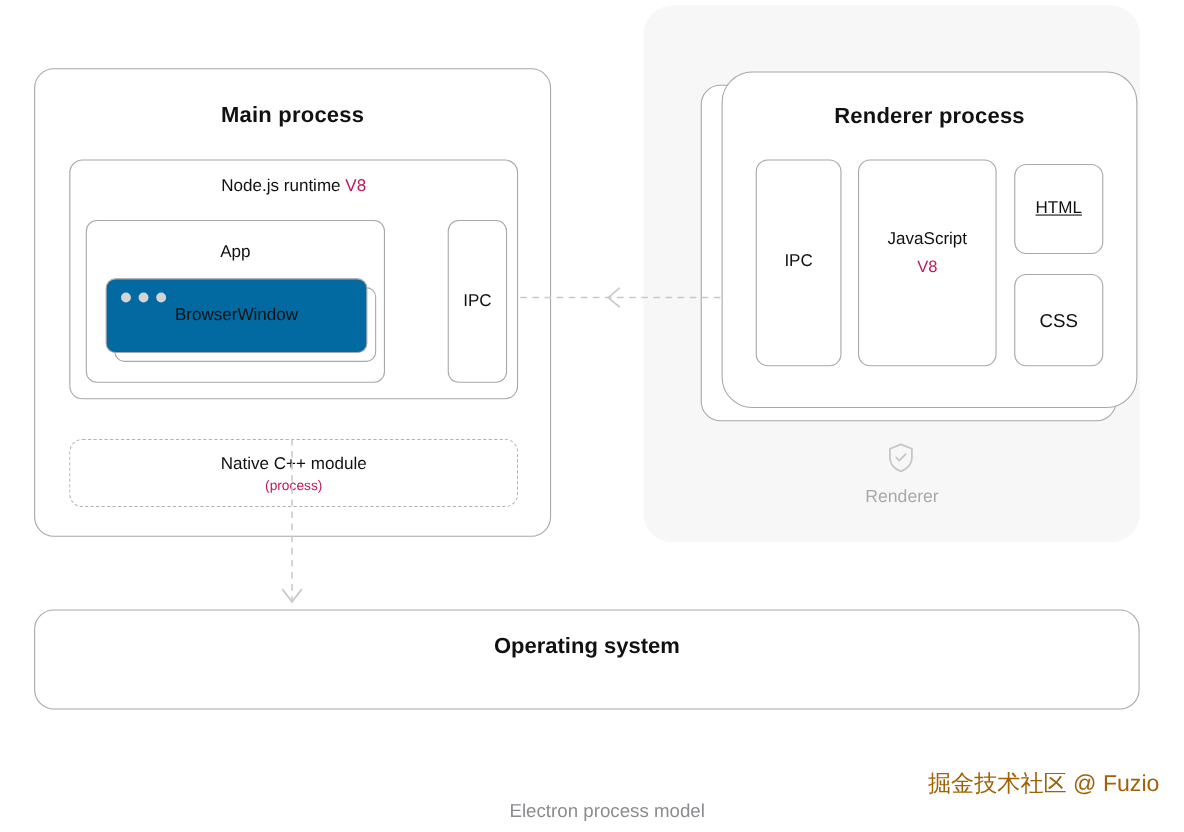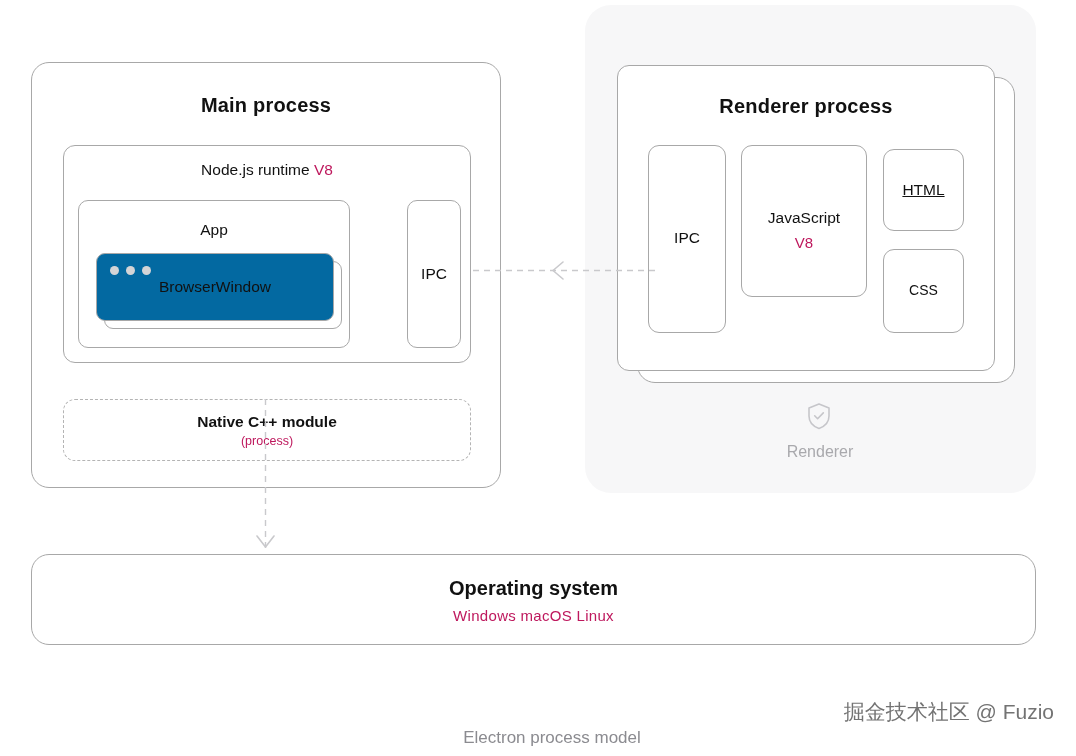--- a/index.html
+++ b/index.html
@@ -118,63 +118,63 @@
     border-radius: 10px;
   }
   #ipc-main-title { top: 64px; font-size: 15.5px; }
 
   #native-module {
     left: 31px; top: 336px; width: 408px; height: 62px;
     border: 1px dashed #b4b4b4;
     border-radius: 12px;
     background: transparent;
   }
-  #native-title { top: 13px; font-size: 15.5px; font-weight: bold; }
+  #native-title { top: 13px; font-size: 15.5px; }
   #native-sub   { top: 34px; font-size: 12.5px; }
 
   
   #renderer-back {
     left: 637px; top: 77px; width: 378px; height: 306px;
     border-radius: 18px;
   }
   #renderer-front {
-    left: 617px; top: 65px; width: 378px; height: 306px;
-    border-radius: 12px;
+    left: 656px; top: 65px; width: 378px; height: 306px;
+    border-radius: 28px;
   }
   #renderer-title {
     top: 29px;
     font-size: 20px;
     font-weight: bold;
     letter-spacing: 0.2px;
   }
 
   #ipc-renderer {
     left: 30px; top: 79px; width: 78px; height: 188px;
     border-radius: 11px;
   }
   #ipc-renderer-title { top: 83px; font-size: 15.5px; }
 
   #js-box {
-    left: 123px; top: 79px; width: 126px; height: 152px;
+    left: 123px; top: 79px; width: 126px; height: 188px;
     border-radius: 11px;
   }
   #js-title { top: 63px; font-size: 15.5px; }
   #js-sub   { top: 88px; font-size: 15px; }
 
   #html-box {
     left: 265px; top: 83px; width: 81px; height: 82px;
     border-radius: 11px;
   }
   #html-title { top: 31px; font-size: 15.5px; text-decoration: underline; }
 
   #css-box {
     left: 265px; top: 183px; width: 81px; height: 84px;
     border-radius: 11px;
   }
-  #css-title { top: 32px; font-size: 14px; }
+  #css-title { top: 32px; font-size: 17px; }
 
   
   #os-box {
     left: 31px; top: 554px; width: 1005px; height: 91px;
     border-radius: 18px;
   }
   #os-title { top: 22px; font-size: 20px; font-weight: bold; }
   #os-sub   { top: 52px; font-size: 15px; letter-spacing: 0.3px; }
 
   
@@ -192,21 +192,21 @@
     width: 1076px;
     text-align: center;
     font-size: 17px;
     color: #8b8b90;
     padding-left: 28px;
   }
   #watermark {
     position: absolute;
     right: 22px; top: 698px;
     font-size: 21px;
-    color: #737373;
+    color: #a16207;
     white-space: nowrap;
   }
 </style>
 </head>
 <body>
 
 <div id="stage">
 
   <div id="sandbox-panel"></div>
 
@@ -268,21 +268,20 @@
       <div class="card-label" id="html-title">HTML</div>
     </div>
 
     <div class="card" id="css-box">
       <div class="card-label" id="css-title">CSS</div>
     </div>
   </div>
 
   <div class="card" id="os-box">
     <div class="card-label" id="os-title">Operating system</div>
-    <div class="card-label muted" id="os-sub">Windows  macOS  Linux</div>
   </div>
 
   <svg id="connector-svg">
     
     <line x1="655" y1="270.5" x2="470" y2="270.5" stroke="#c9c9cc" stroke-width="1.4" stroke-dasharray="6 5"></line>
     <polyline points="563,262 553,270.5 563,279" fill="none" stroke="#c9c9cc" stroke-width="1.6" stroke-linecap="round" stroke-linejoin="round"></polyline>
 
       Operating system : dashed vertical with down arrowhead --&gt;
     <line x1="265.5" y1="399" x2="265.5" y2="548" stroke="#c9c9cc" stroke-width="1.4" stroke-dasharray="6 5"></line>
     <polyline points="257,536 265.5,547 274,536" fill="none" stroke="#c9c9cc" stroke-width="1.6" stroke-linecap="round" stroke-linejoin="round"></polyline>

